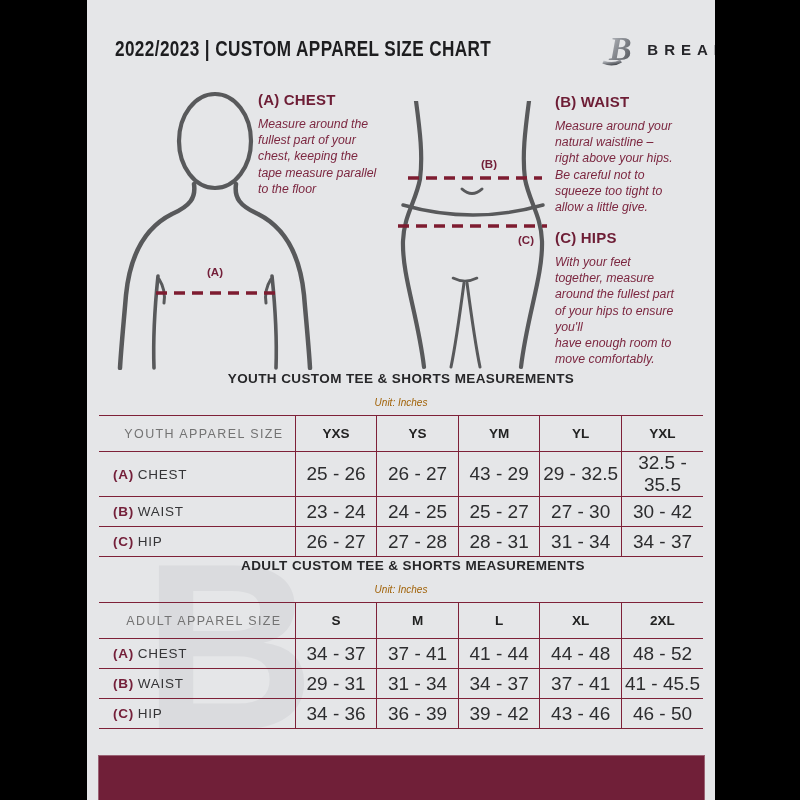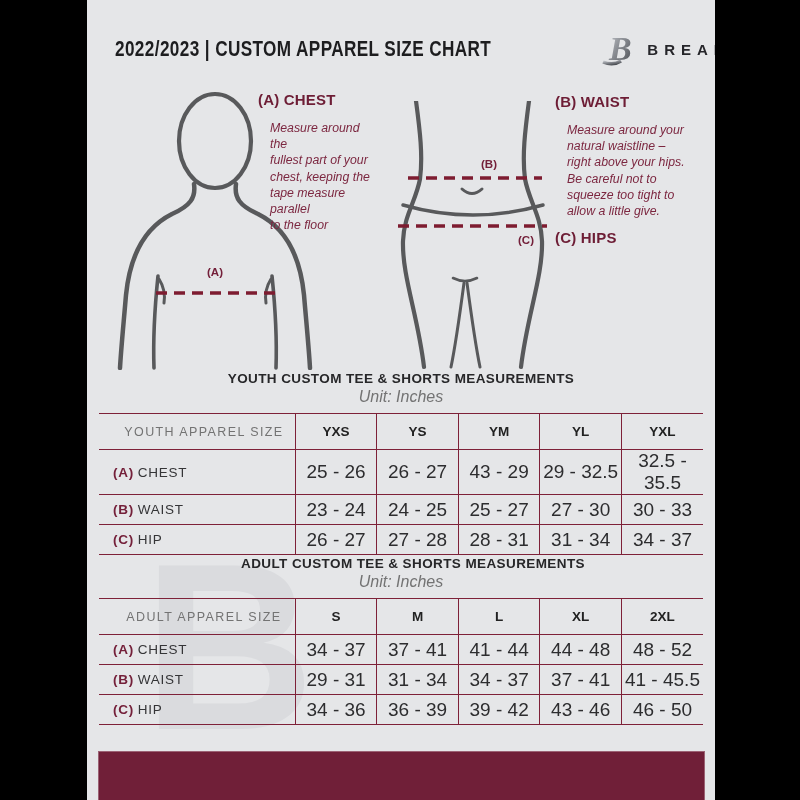--- a/index.html
+++ b/index.html
@@ -29,33 +29,33 @@
   .diagrams{position:relative;height:290px;margin-top:11px;z-index:1;}
   .fig{position:absolute;}
   .fig-label{
     position:absolute;color:#74203a;font-weight:700;font-size:11.5px;z-index:2;
   }
   .instr{position:absolute;color:#7c2740;}
   .instr h3{
     margin:0 0 8px 0;font-size:15px;font-weight:800;color:#6d1d35;letter-spacing:.2px;
   }
   .instr p{
-    margin:12px;font-size:12.3px;line-height:1.32;font-style:italic;
+    margin:0;font-size:12.3px;line-height:1.32;font-style:italic;
     white-space:pre-line;color:#7c2740;
   }
   .outline{stroke:#58595b;fill:none;stroke-linecap:round;}
   .dashline{stroke:#7e1c30;stroke-width:3.4;stroke-dasharray:11 7;fill:none;}
   
   .sec-title{
     text-align:center;font-size:13.5px;font-weight:700;color:#272729;
     letter-spacing:.4px;position:relative;z-index:1;
   }
   .sec-unit{
-    text-align:center;font-size:16px;font-style:italic;color:#737373;
-    margin-top:2px;position:relative;z-index:1;
+    text-align:center;font-size:10px;font-style:italic;color:#a16207;
+    margin-top:11px;position:relative;z-index:1;
   }
   
   table.size-table{
     width:604px;margin:7px auto 0;border-collapse:collapse;table-layout:fixed;
     position:relative;z-index:1;
   }
   table.size-table col.c0{width:32.5%;}
   table.size-table col.cn{width:13.5%;}
   table.size-table tr{border-top:1.5px solid #7e2138;border-bottom:1.5px solid #7e2138;}
   table.size-table th,table.size-table td{
@@ -163,20 +163,27 @@
       <p>Measure around your
 natural waistline –
 right above your hips.
 Be careful not to
 squeeze too tight to
 allow a little give.</p>
     </div>
 
     <div class="instr" style="left:468px;top:148px;width:156px;">
       <h3>(C) HIPS</h3>
+      <p>With your feet
+together, measure
+around the fullest part
+of your hips to ensure
+you'll
+have enough room to
+move comfortably.</p>
     </div>
   </div>
 
   <div class="sec-title">YOUTH CUSTOM TEE &amp; SHORTS MEASUREMENTS</div>
   <div class="sec-unit">Unit: Inches</div>
 
   <table class="size-table">
     <colgroup>
         <col class="c0">
         <col class="cn">
@@ -201,21 +208,21 @@
       <td class="val">43 - 29</td>
       <td class="val">29 - 32.5</td>
       <td class="val">32.5 - 35.5</td>
     </tr>
     <tr class="row">
       <td class="rowlabel"><span class="pfx">(B)</span><span>WAIST</span></td>
       <td class="val">23 - 24</td>
       <td class="val">24 - 25</td>
       <td class="val">25 - 27</td>
       <td class="val">27 - 30</td>
-      <td class="val">30 - 33</td>
+      <td class="val">30 - 42</td>
     </tr>
     <tr class="row">
       <td class="rowlabel"><span class="pfx">(C)</span><span>HIP</span></td>
       <td class="val">26 - 27</td>
       <td class="val">27 - 28</td>
       <td class="val">28 - 31</td>
       <td class="val">31 - 34</td>
       <td class="val">34 - 37</td>
     </tr>
   </tbody>

